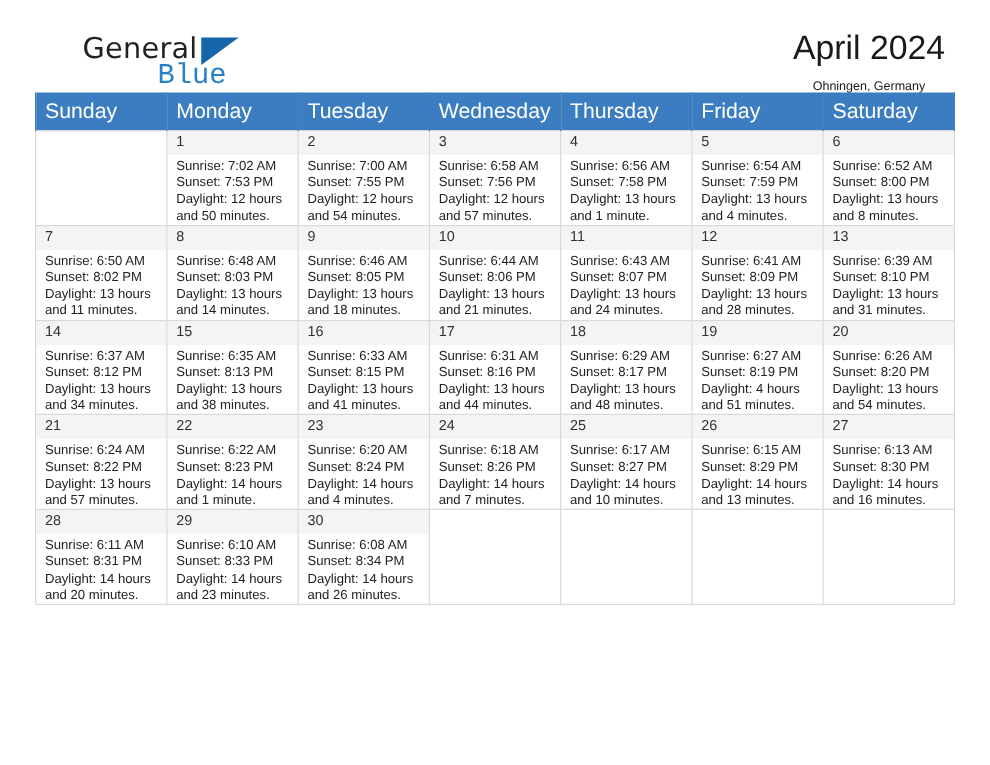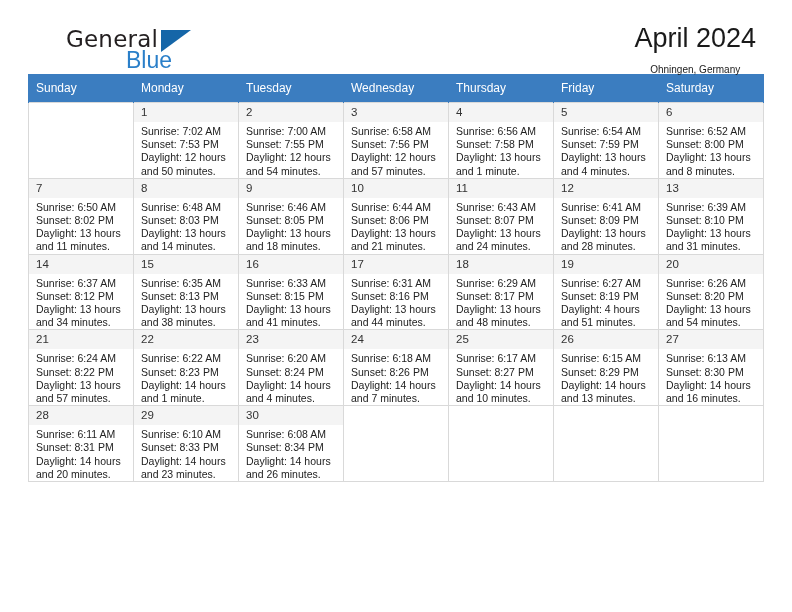--- a/index.html
+++ b/index.html
@@ -43,21 +43,21 @@
     letter-spacing: 0.2px;
     color: #231f20;
     font-family: "DejaVu Sans", sans-serif;
   }
   .logo-blue {
     position: absolute;
     left: 60px;
     top: 21px;
     font-size: 23px;
     color: #2a7fc9;
-    font-family: Liberation Sans, sans-serif;
+    font-family: Liberation Mono, monospace;
   }
   .logo-tri {
     position: absolute;
     left: 95px;
     top: 4px;
     width: 0;
     height: 0;
     border-left: 30px solid #1566a8;
     border-bottom: 22px solid transparent;
   }
@@ -85,21 +85,21 @@
   
   table.calendar {
     border-collapse: collapse;
     width: 736px;
     table-layout: fixed;
   }
   table.calendar th {
     background: #3b7dc0;
     color: #ffffff;
     font-weight: normal;
-    font-size: 12px;
+    font-size: 17px;
     text-align: left;
     padding: 5px 0 5px 7px;
     height: 18px;
     border-left: 1px solid #3b7dc0;
     border-right: 1px solid #3b7dc0;
   }
   table.calendar td {
     vertical-align: top;
     height: 72px;
     padding: 0;

